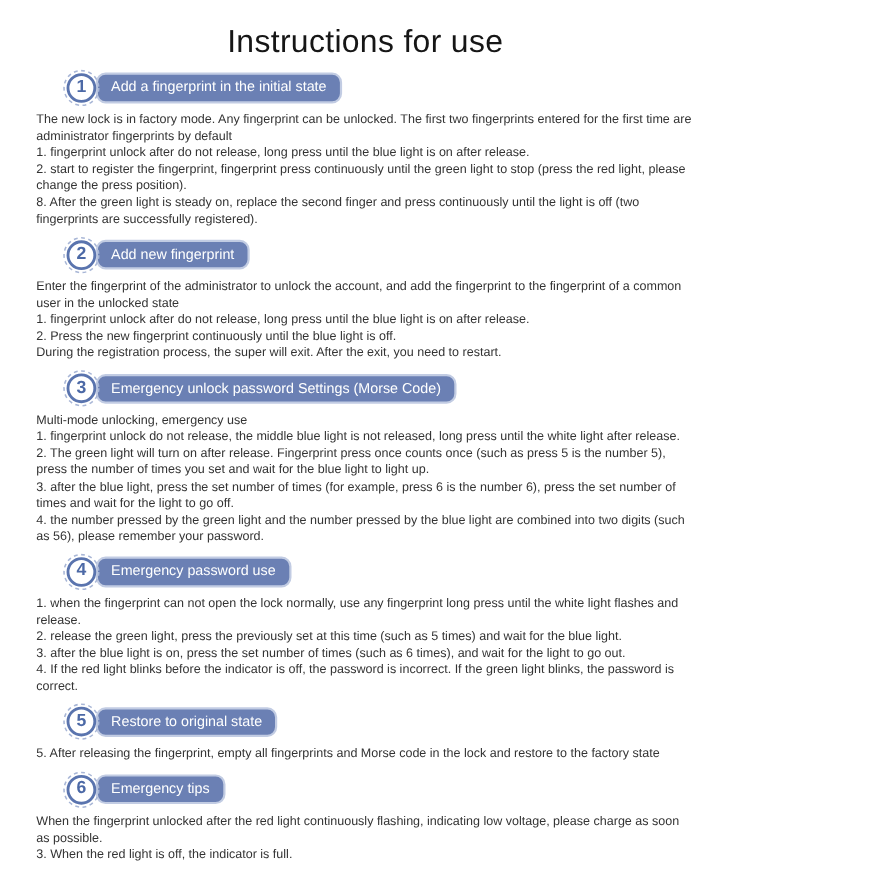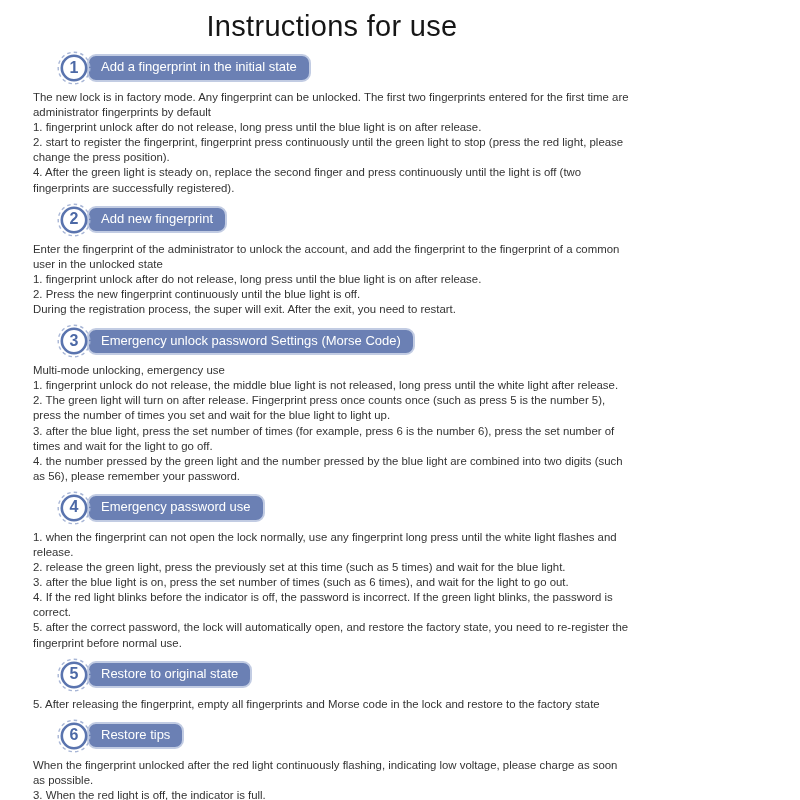--- a/index.html
+++ b/index.html
@@ -13,21 +13,21 @@
   }
   * { box-sizing: border-box; }
   html, body { margin: 0; padding: 0; background: #ffffff; }
   body {
     width: 800px; height: 800px;
     font-family: "Liberation Sans", sans-serif;
     overflow: hidden;
   }
   .page {
     width: 664px; height: 800px;
-    padding: 4px 33px 0 33px;
+    padding: 16px 33px 0 33px;
     overflow: hidden;
   }
   .page-title {
     text-align: center;
     font-size: 29px;
     font-weight: 400;
     color: var(--title-text);
     margin: 6px 0 8px 0;
     letter-spacing: 0.3px;
   }
@@ -86,21 +86,21 @@
           <circle cx="17" cy="17" r="12.2" fill="#ffffff" style="stroke:var(--badge-border)" stroke-width="2.6"></circle>
         </svg>
         <span class="num">1</span>
       </span>
       <span class="pill"><span>Add a fingerprint in the initial state</span></span>
     </div>
     <div class="sec-body">
       <p>The new lock is in factory mode. Any fingerprint can be unlocked. The first two fingerprints entered for the first time are administrator fingerprints by default</p>
       <p>1. fingerprint unlock after do not release, long press until the blue light is on after release.</p>
       <p>2. start to register the fingerprint, fingerprint press continuously until the green light to stop (press the red light, please change the press position).</p>
-      <p>4. After the green light is steady on, replace the second finger and press continuously until the light is off (two fingerprints are successfully registered).</p>
+      <p>8. After the green light is steady on, replace the second finger and press continuously until the light is off (two fingerprints are successfully registered).</p>
     </div>
   </section>
 
   <section>
     <div class="sec-header">
       <span class="badge">
         <svg width="34" height="34" viewBox="0 0 34 34">
           <circle cx="17" cy="17" r="15.8" fill="none" style="stroke:var(--dashed-ring)" stroke-width="1.4" stroke-dasharray="3.5 3.2"></circle>
           <circle cx="17" cy="17" r="12.2" fill="#ffffff" style="stroke:var(--badge-border)" stroke-width="2.6"></circle>
         </svg>
@@ -145,21 +145,20 @@
         </svg>
         <span class="num">4</span>
       </span>
       <span class="pill"><span>Emergency password use</span></span>
     </div>
     <div class="sec-body">
       <p>1. when the fingerprint can not open the lock normally, use any fingerprint long press until the white light flashes and release.</p>
       <p>2. release the green light, press the previously set at this time (such as 5 times) and wait for the blue light.</p>
       <p>3. after the blue light is on, press the set number of times (such as 6 times), and wait for the light to go out.</p>
       <p>4. If the red light blinks before the indicator is off, the password is incorrect. If the green light blinks, the password is correct.</p>
-      <p>5. after the correct password, the lock will automatically open, and restore the factory state, you need to re-register the fingerprint before normal use.</p>
     </div>
   </section>
 
   <section>
     <div class="sec-header">
       <span class="badge">
         <svg width="34" height="34" viewBox="0 0 34 34">
           <circle cx="17" cy="17" r="15.8" fill="none" style="stroke:var(--dashed-ring)" stroke-width="1.4" stroke-dasharray="3.5 3.2"></circle>
           <circle cx="17" cy="17" r="12.2" fill="#ffffff" style="stroke:var(--badge-border)" stroke-width="2.6"></circle>
         </svg>
@@ -174,20 +173,20 @@
 
   <section>
     <div class="sec-header">
       <span class="badge">
         <svg width="34" height="34" viewBox="0 0 34 34">
           <circle cx="17" cy="17" r="15.8" fill="none" style="stroke:var(--dashed-ring)" stroke-width="1.4" stroke-dasharray="3.5 3.2"></circle>
           <circle cx="17" cy="17" r="12.2" fill="#ffffff" style="stroke:var(--badge-border)" stroke-width="2.6"></circle>
         </svg>
         <span class="num">6</span>
       </span>
-      <span class="pill"><span>Restore tips</span></span>
+      <span class="pill"><span>Emergency tips</span></span>
     </div>
     <div class="sec-body">
       <p>When the fingerprint unlocked after the red light continuously flashing, indicating low voltage, please charge as soon as possible.</p>
       <p>3. When the red light is off, the indicator is full.</p>
     </div>
   </section>
 </div>
 
 </body></html>

